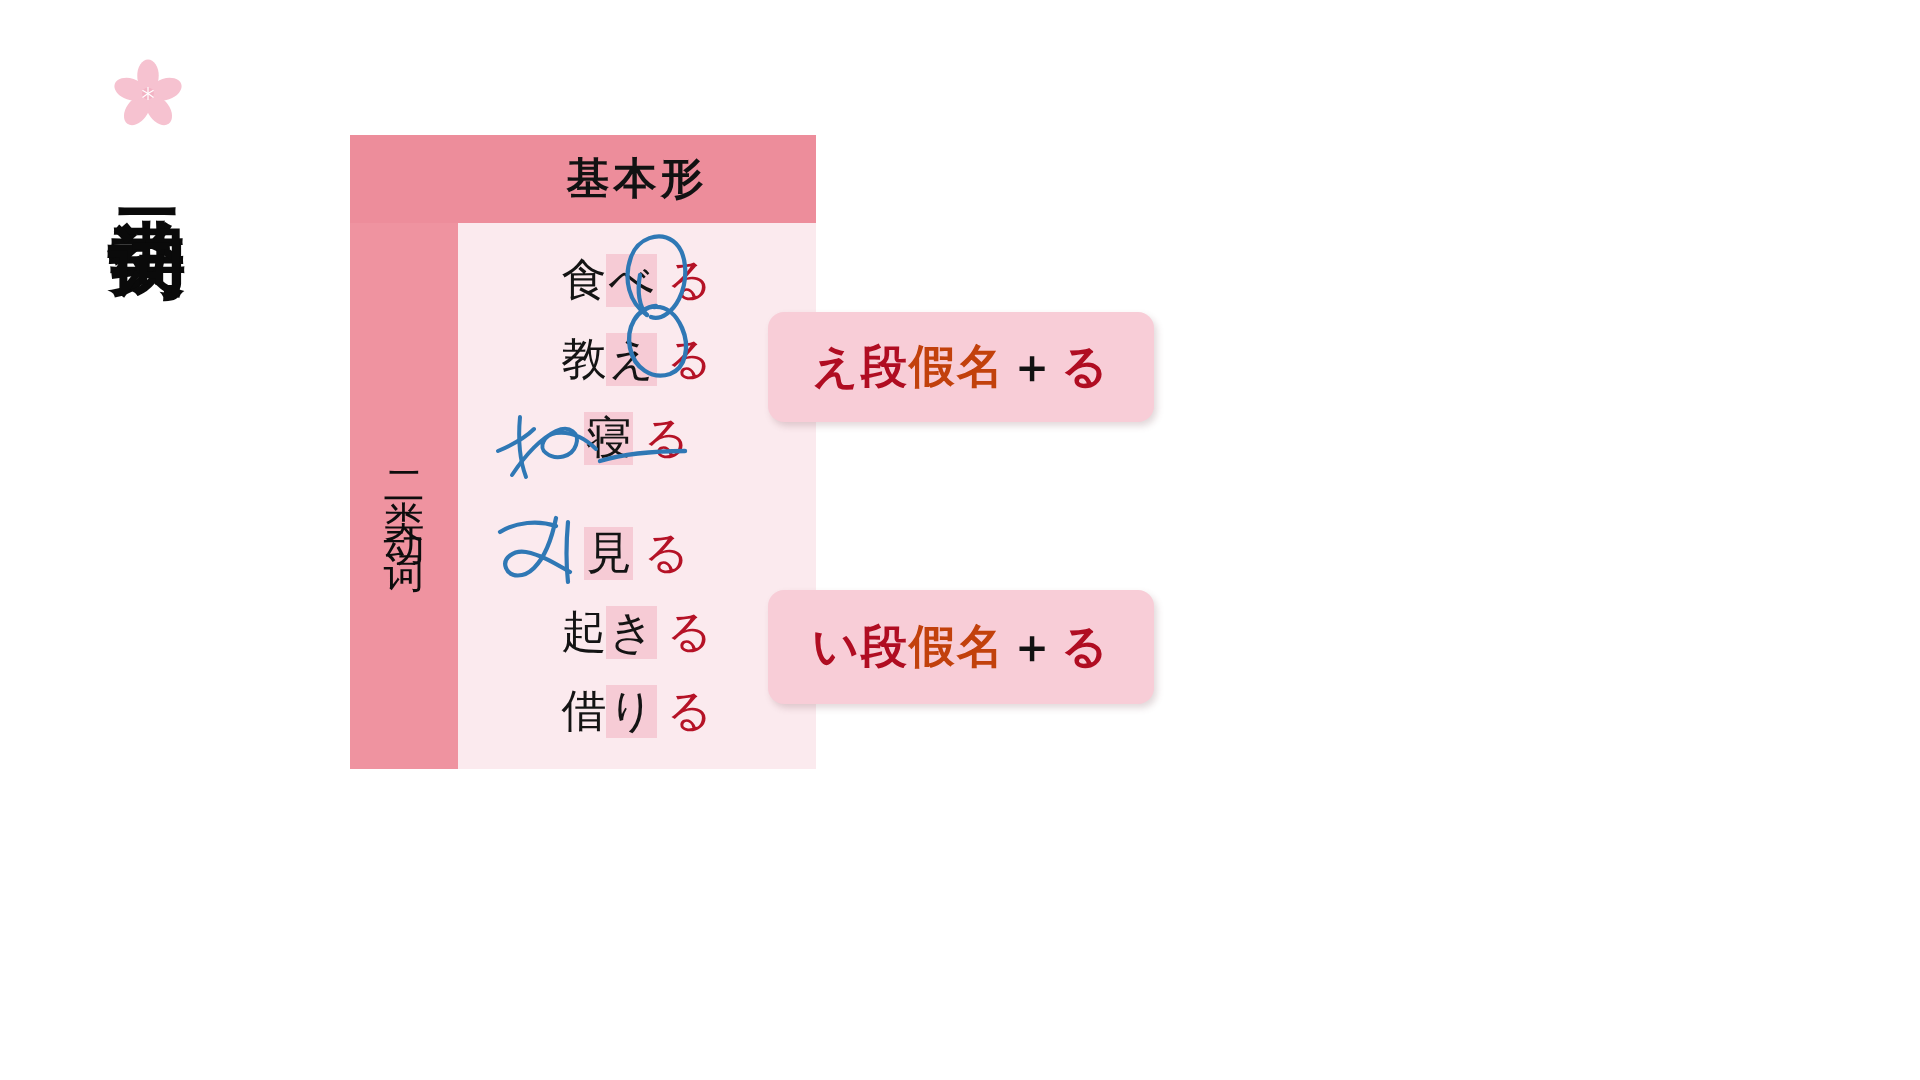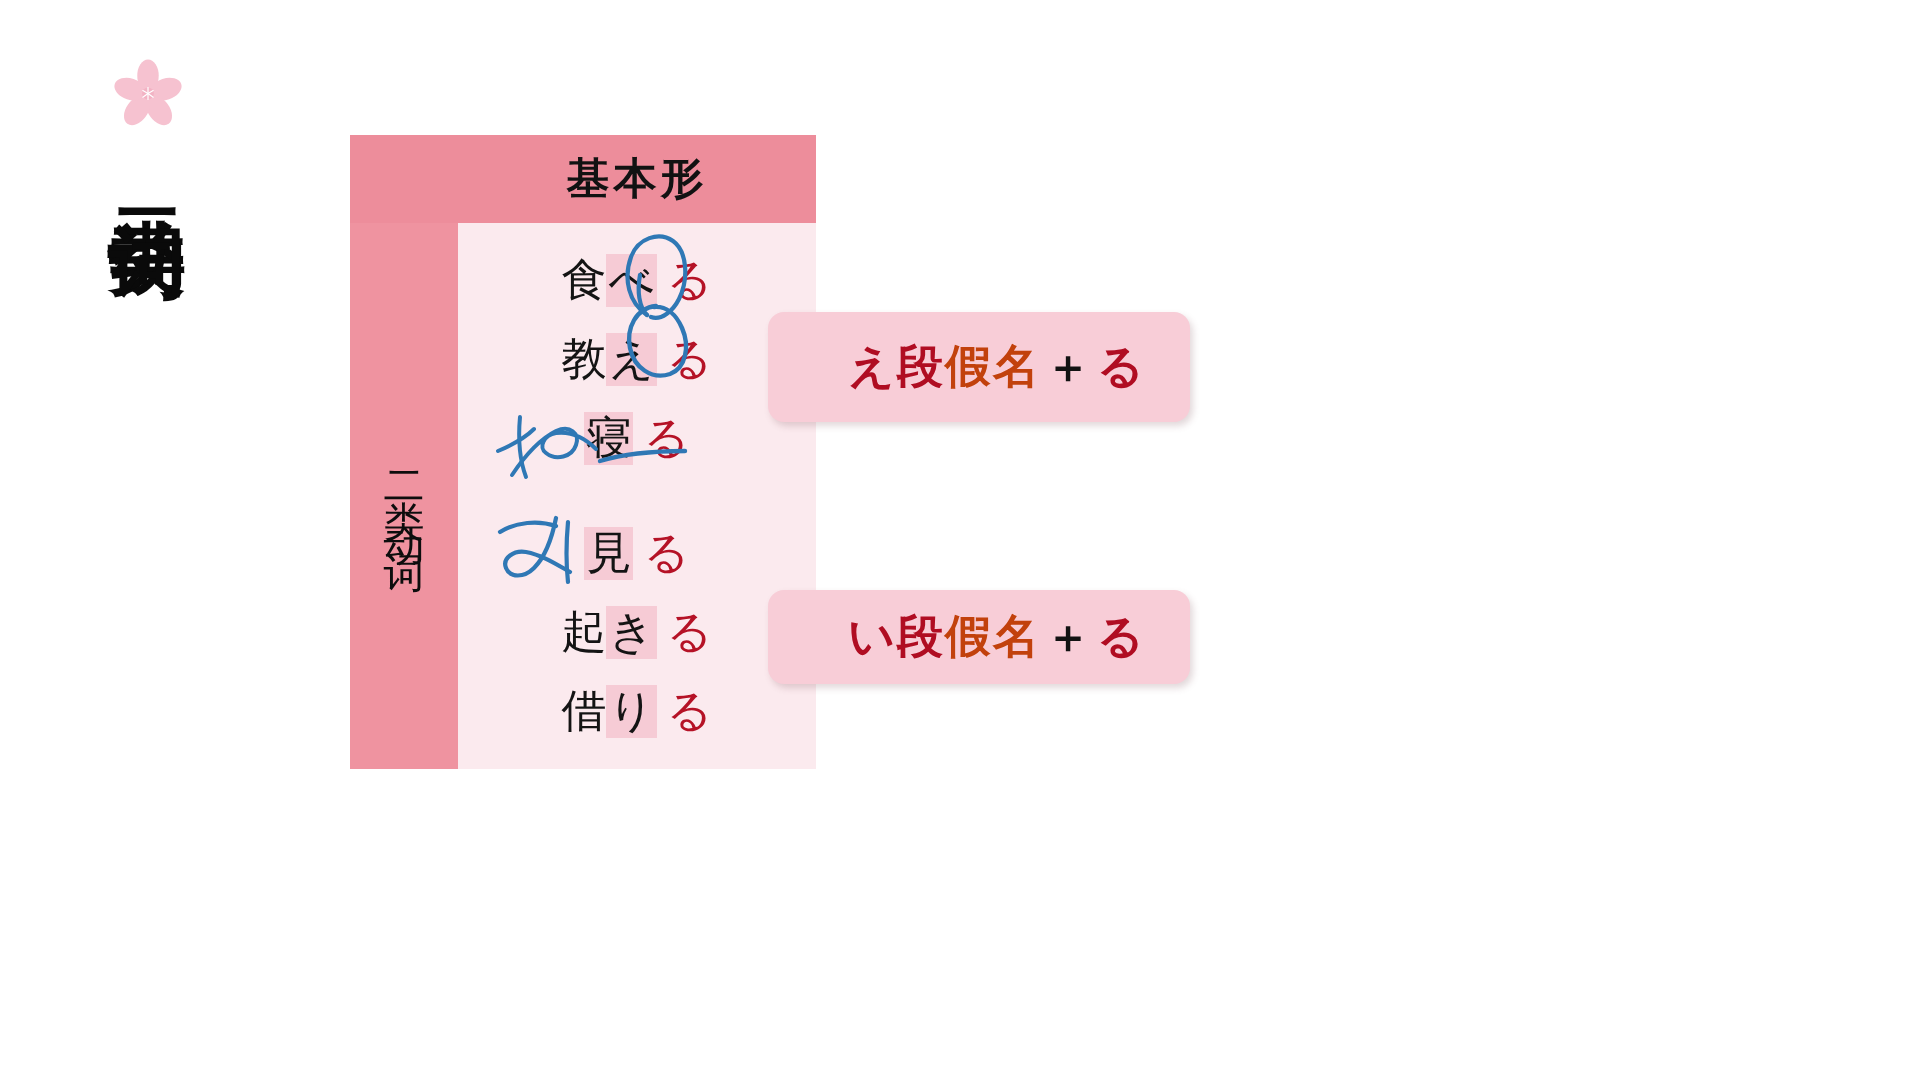--- a/index.html
+++ b/index.html
@@ -142,24 +142,23 @@
     background: #f8cdd7;
     border-radius: 16px;
     box-shadow: 3px 4px 7px rgba(110, 60, 70, 0.20);
     display: flex;
     align-items: center;
     justify-content: center;
     font-size: 46px;
     font-weight: 600;
     letter-spacing: 2px;
     white-space: nowrap;
-    padding-left: 36px;
   }
   #callout-e-dan { left: 768px; top: 312px; width: 386px; height: 110px; }
-  #callout-i-dan { left: 768px; top: 590px; width: 386px; height: 94px; }
+  #callout-i-dan { left: 768px; top: 590px; width: 386px; height: 114px; }
   .callout .seg-red { color: #b00d22; }
   .callout .seg-black { color: #c2410c; }
   .callout .seg-plus { color: #121212; margin: 0 4px; }
 </style>
 </head>
 <body>
 
 <div id="slide-title-block">
   <svg id="sakura-icon" viewBox="0 0 100 100" aria-hidden="true">
     <g fill="#f6c2d0">

